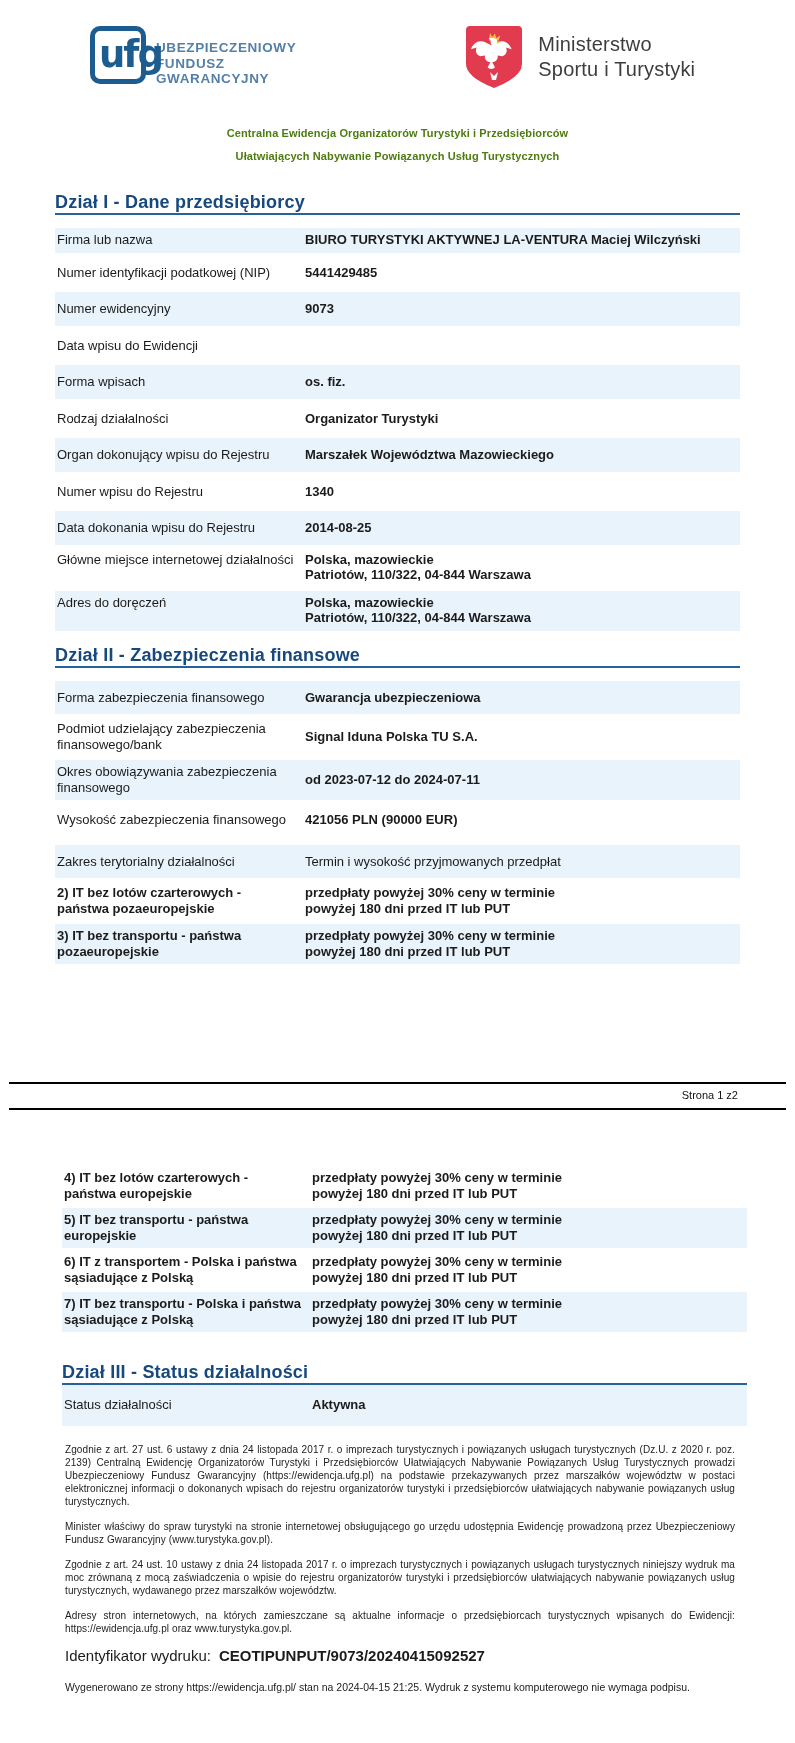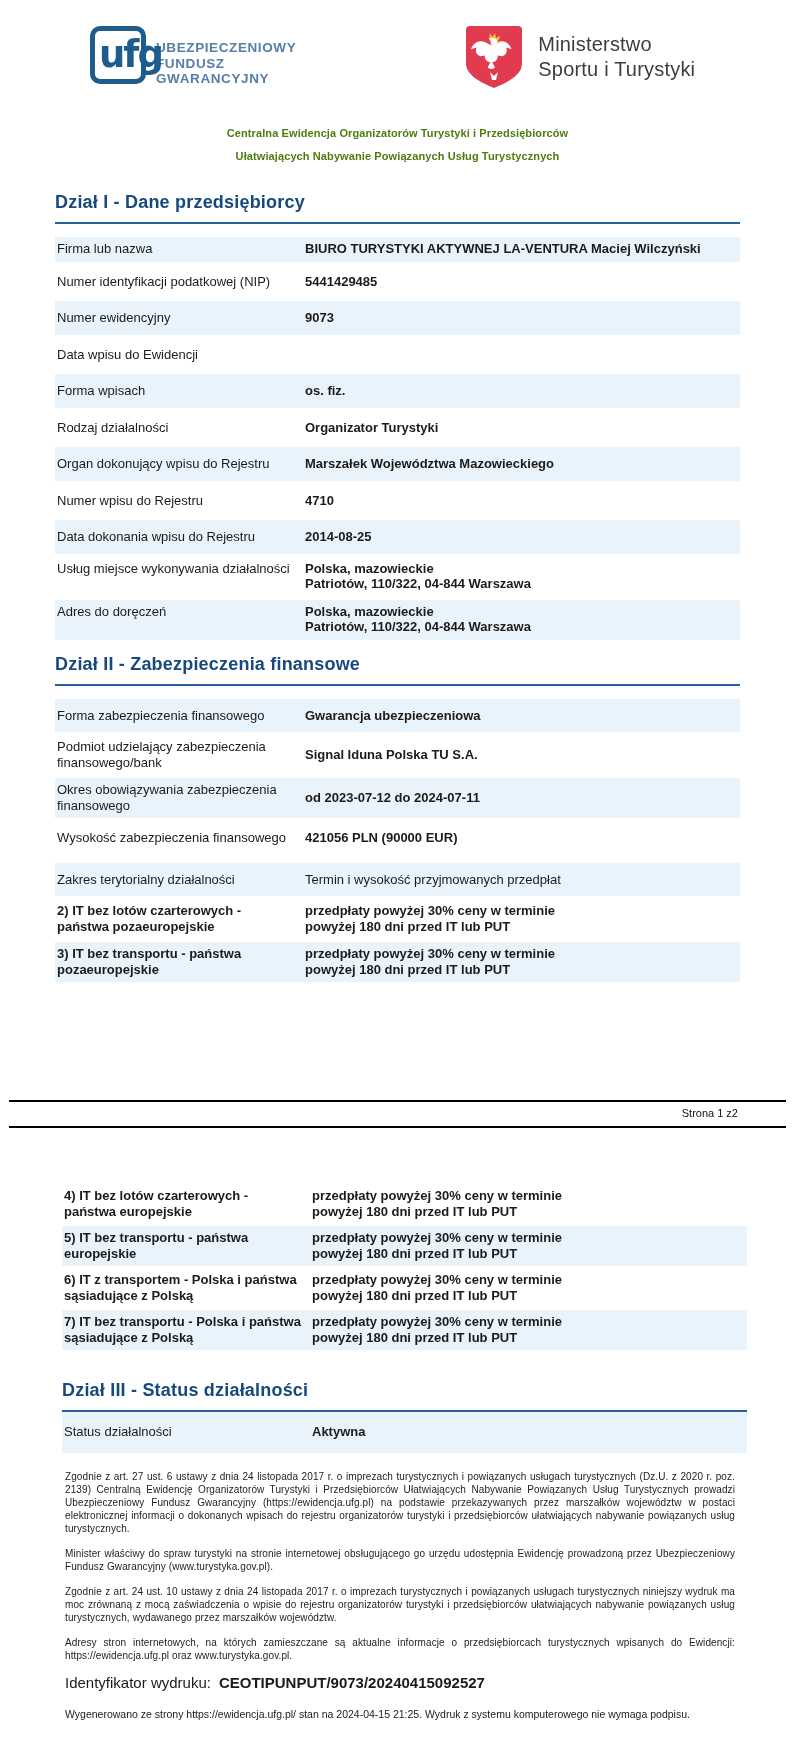--- a/index.html
+++ b/index.html
@@ -38,21 +38,21 @@
   .shield { width: 56px; height: 62px; display: block; }
 
   
   .doc-title { margin-top: 34px; text-align: center; }
   .doc-title span {
     display: block; font-size: 11px; font-weight: bold; color: #4d7c0f;
     line-height: 23px; letter-spacing: 0.1px;
   }
 
   
-  .sect-head { margin: 24px 55px 0; border-bottom: 2px solid #25619c; padding-bottom: 9px; }
+  .sect-head { margin: 24px 55px 0; border-bottom: 2px solid #25619c; }
   .sect-head h2 { font-size: 18px; font-weight: bold; color: #17497e; letter-spacing: 0.2px; }
   .p2 .sect-head { margin-left: 62px; margin-right: 48px; }
 
   
   .rows { margin: 13px 55px 0; }
   .p2 .rows { margin: 0 48px 0 62px; }
   .row { display: flex; padding: 9px 2px; margin-bottom: 3px; }
   .row.two { padding-top: 4px; padding-bottom: 5px; }
   .row.tall { padding-top: 12px; padding-bottom: 13px; }
   .row.shaded { background: #e9f3fb; }
@@ -144,28 +144,28 @@
     <div class="row">
       <div class="label">Rodzaj działalności</div>
       <div class="value">Organizator Turystyki</div>
     </div>
     <div class="row shaded">
       <div class="label">Organ dokonujący wpisu do Rejestru</div>
       <div class="value">Marszałek Województwa Mazowieckiego</div>
     </div>
     <div class="row">
       <div class="label">Numer wpisu do Rejestru</div>
-      <div class="value">4710</div>
+      <div class="value">1340</div>
     </div>
     <div class="row shaded">
       <div class="label">Data dokonania wpisu do Rejestru</div>
       <div class="value">2014-08-25</div>
     </div>
     <div class="row two">
-      <div class="label">Usług miejsce wykonywania działalności</div>
+      <div class="label">Główne miejsce internetowej działalności</div>
       <div class="value">Polska, mazowieckie
 Patriotów, 110/322, 04-844 Warszawa</div>
     </div>
     <div class="row shaded two">
       <div class="label">Adres do doręczeń</div>
       <div class="value">Polska, mazowieckie
 Patriotów, 110/322, 04-844 Warszawa</div>
     </div>
   </div>
 

